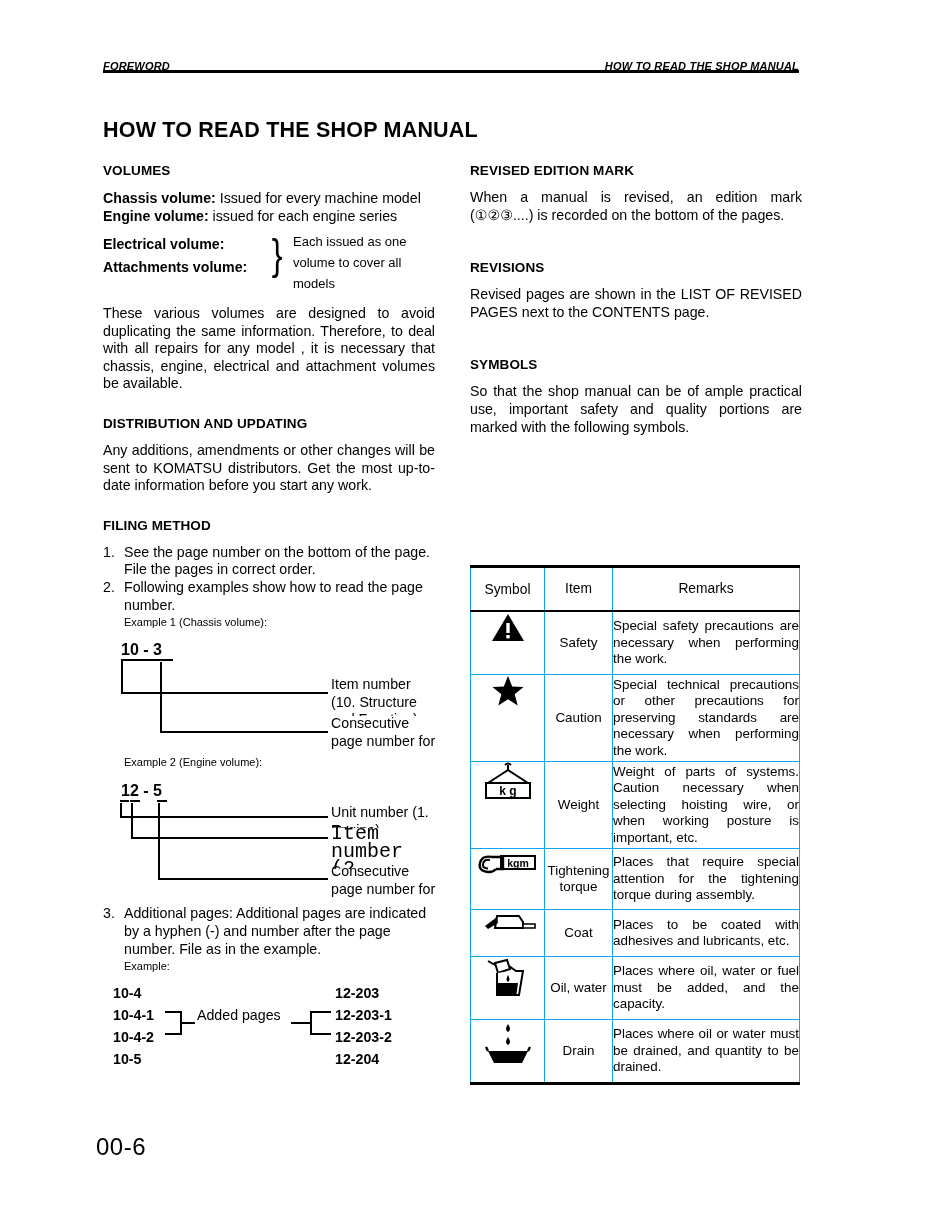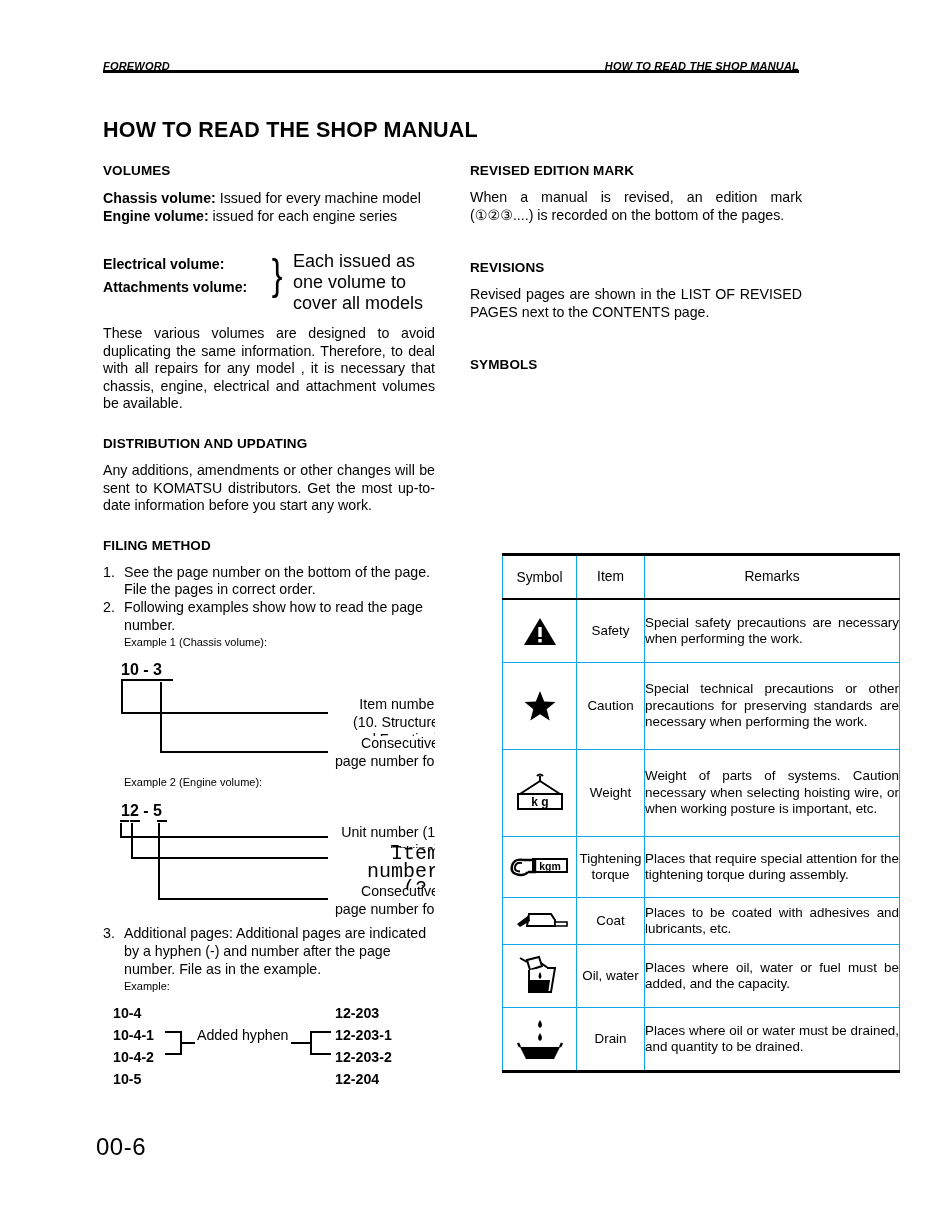--- a/index.html
+++ b/index.html
@@ -80,21 +80,21 @@
     font-size: 14.2px;
     line-height: 18px;
     margin: 0;
     white-space: nowrap;
   }
   .vol-line b { font-weight: bold; }
 
   .vol-brace-block {
     position: relative;
     height: 62px;
-    margin-top: 26px;
+    margin-top: 6px;
   }
   .vol-brace-labels {
     position: absolute;
     left: 0; top: 2px;
     font-size: 14.2px;
     line-height: 23px;
     font-weight: bold;
   }
   .brace {
     position: absolute;
@@ -102,21 +102,21 @@
     top: 0px;
     font-size: 43px;
     line-height: 46px;
     font-weight: 300;
     transform: scaleX(0.75);
   }
   .vol-brace-text {
     position: absolute;
     left: 190px;
     top: 0px;
-    font-size: 18px;
+    font-size: 13px;
     line-height: 21px;
     width: 145px;
   }
 
   
   ol.numlist {
     margin: 0;
     padding: 0;
     list-style: none;
     font-size: 14.2px;
@@ -132,21 +132,21 @@
     left: 0;
     top: 0;
   }
   .sub-line {
     font-size: 11px;
     line-height: 17.6px;
     padding-left: 21px;
   }
 
   
-  .diagram { position: relative; text-align: right; }
+  .diagram { position: relative; }
 
   
   .added-wrap {
     position: relative;
     height: 86px;
     margin-top: 6px;
   }
   .ap-col {
     position: absolute;
     font-size: 14.2px;
@@ -169,43 +169,42 @@
     left: 96px;
     top: 1133px;
     font-size: 24px;
     letter-spacing: 0.5px;
   }
 
   
   #symbols-table {
     position: absolute;
     left: 470px;
-    top: 553px;
-    width: 398px;
+    top: 565px;
+    width: 330px;
     border-collapse: collapse;
     font-size: 13px;
-    margin-left: 32px;
   }
   #symbols-table td, #symbols-table th {
     border: 1px solid #0ea5e9;
     padding: 0;
     vertical-align: middle;
   }
   #symbols-table thead th {
     border-top: 3px solid #000;
     border-bottom: 2px solid #000;
     font-weight: normal;
     font-size: 13.8px;
     height: 42px;
   }
   #symbols-table tbody tr:last-child td { border-bottom: 3px solid #000; }
   .c-sym  { width: 73px;  text-align: center; }
   .c-item { width: 67px;  text-align: center; font-size: 13.4px; line-height: 16px; padding: 3px 2px; }
   .c-rem  { text-align: justify; font-size: 13.4px; line-height: 16.4px; padding: 5px 6px 5px 7px; }
-  .sym-cell { display: flex; align-items: center; justify-content: center; height: 100%; }
+  .sym-cell { display: flex; align-items: flex-start; justify-content: center; height: 100%; }
 </style>
 </head>
 <body>
 
 <div id="running-header">
   <span>FOREWORD</span>
   <span>HOW TO READ THE SHOP MANUAL</span>
 </div>
 <div id="header-rule"></div>
 
@@ -306,21 +305,21 @@
       <div>10-4-1</div>
       <div>10-4-2</div>
       <div>10-5</div>
     </div>
     <div class="ap-col" id="ap-right">
       <div>12-203</div>
       <div>12-203-1</div>
       <div>12-203-2</div>
       <div>12-204</div>
     </div>
-    <div id="ap-label">Added hyphen</div>
+    <div id="ap-label">Added pages</div>
     <svg style="position:absolute;left:0;top:0" width="332" height="86">
 
       <path d="M62 30 L78 30 L78 52 L62 52" fill="none" stroke="#000" stroke-width="2"></path>
       <line x1="78" y1="41" x2="92" y2="41" stroke="#000" stroke-width="2"></line>
 
       <line x1="188" y1="41" x2="208" y2="41" stroke="#000" stroke-width="2"></line>
       <path d="M228 30 L208 30 L208 52 L228 52" fill="none" stroke="#000" stroke-width="2"></path>
     </svg>
   </div>
 
@@ -330,20 +329,21 @@
 
   <h2 class="sec">REVISED EDITION MARK</h2>
   <p class="body"><span>When a manual is revised, an edition mark (</span><span>①②③</span><span>....) is recorded on the bottom of the pages.</span></p>
 
   <div class="gap-lg"></div>
   <h2 class="sec">REVISIONS</h2>
   <p class="body">Revised pages are shown in the LIST OF REVISED PAGES next to the CONTENTS page.</p>
 
   <div class="gap-lg"></div>
   <h2 class="sec">SYMBOLS</h2>
+  <p class="body last">So that the shop manual can be of ample practical use, important safety and quality portions are marked with the following symbols.</p>
 
 </div>
 
 <table id="symbols-table">
   <thead>
     <tr>
       <th class="c-sym">Symbol</th>
       <th class="c-item">Item</th>
       <th class="c-rem" style="text-align:center">Remarks</th>
     </tr>

